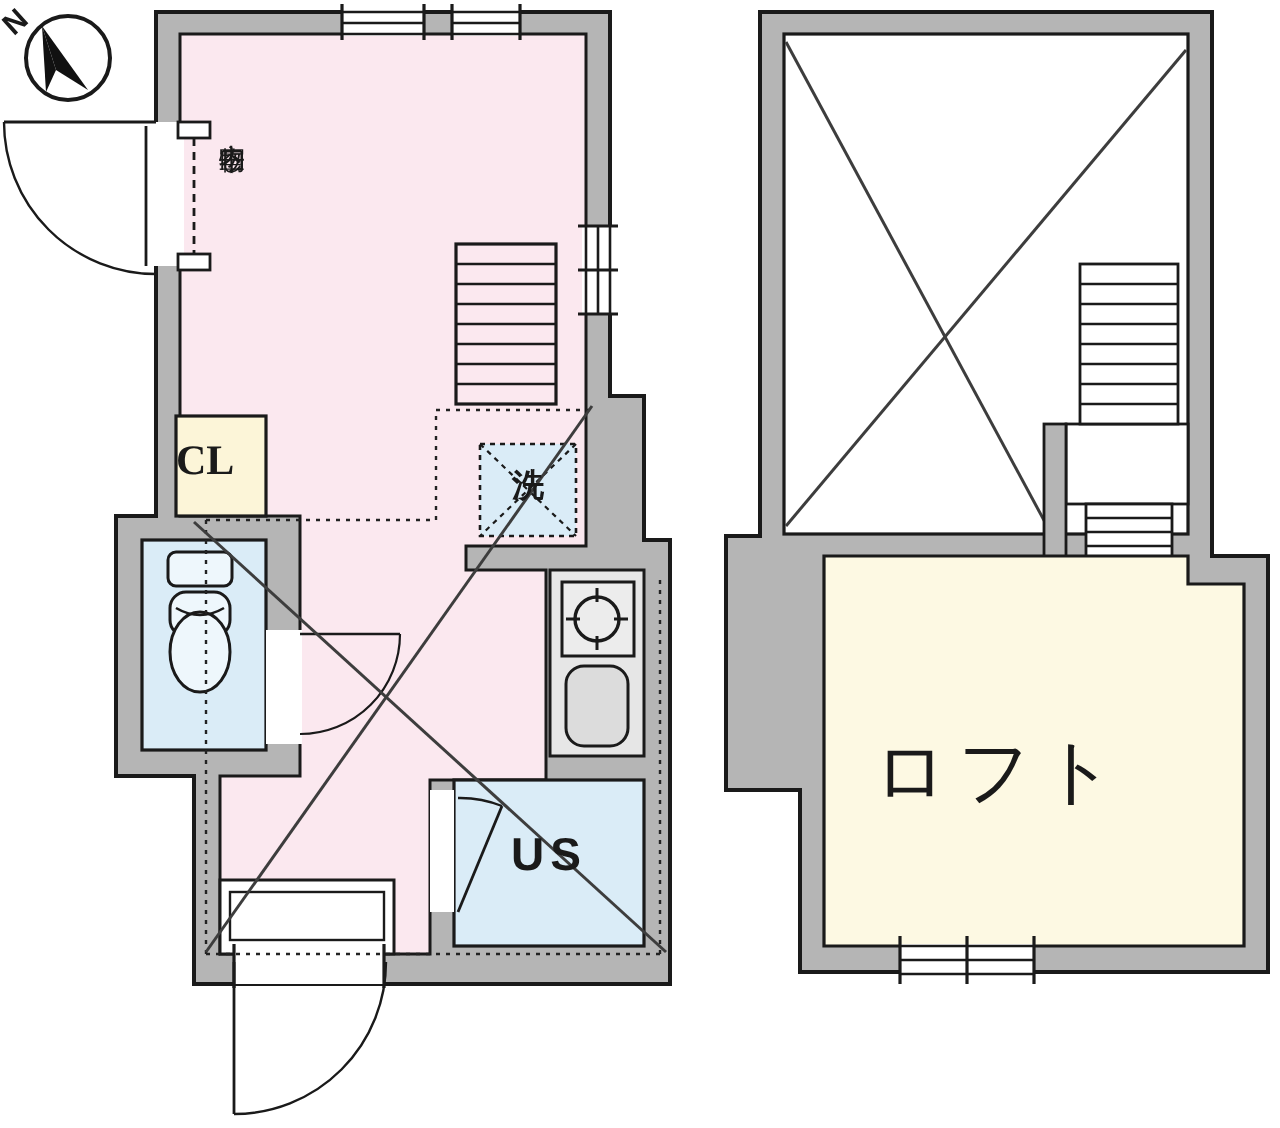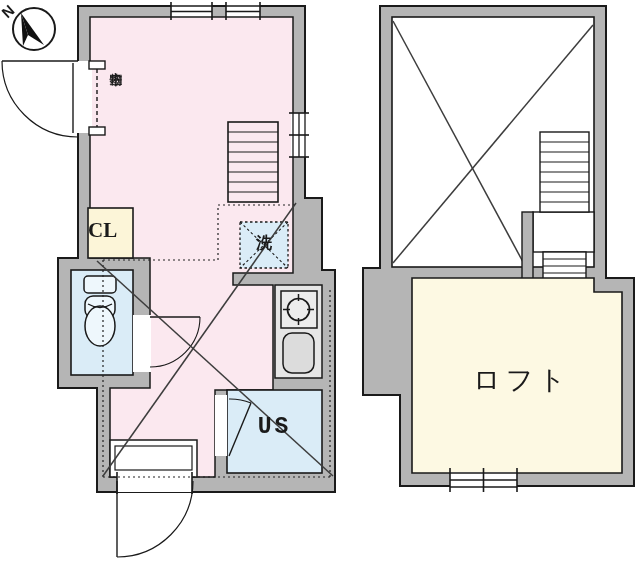--- a/index.html
+++ b/index.html
@@ -4,22 +4,22 @@
 <style>
   html,body{margin:0;padding:0;}
   body{font-family:"Liberation Sans", sans-serif;}
   .stage{position:relative;width:640px;height:564px;background:#ffffff;overflow:hidden;}
   .stage svg{position:absolute;left:0;top:0;}
   .lbl{position:absolute;color:#1a1a1a;white-space:nowrap;}
   .lbl-n{left:1px;top:-1px;width:22px;font-weight:bold;font-size:15px;transform:rotate(-42deg);font-family:"Liberation Sans",sans-serif;}
   .lbl-drying{left:108px;top:61px;font-size:13px;line-height:14.5px;writing-mode:vertical-rl;text-orientation:upright;letter-spacing:1px;font-family:"Liberation Sans",sans-serif;}
   .lbl-cl{left:88px;top:218px;width:45px;text-align:left;font-family:"Liberation Serif",serif;font-weight:bold;font-size:21px;}
   .lbl-wash{left:240px;top:233px;width:48px;text-align:center;font-family:"Liberation Serif",serif;font-weight:bold;font-size:16px;}
-  .lbl-us{left:227px;top:414px;width:95px;text-align:center;font-family:Liberation Mono, monospace;font-weight:bold;font-size:23px;letter-spacing:3px;}
-  .lbl-loft{left:437px;top:362px;width:170px;text-align:center;font-family:"Liberation Serif",serif;font-size:27px;letter-spacing:5px;}
+  .lbl-us{left:227px;top:414px;width:95px;text-align:center;font-family:Liberation Sans, sans-serif;font-weight:bold;font-size:23px;letter-spacing:3px;}
+  .lbl-loft{left:437px;top:362px;width:170px;font-family:"Liberation Serif",serif;font-size:36px;letter-spacing:5px;}
 </style>
 </head>
 <body>
 
 <div class="stage">
 <svg width="640" height="564" viewBox="0 0 640 564">
 
   <g>
 
     <path d="M78,6 H305 V198 H322 V270 H335 V492 H97 V388 H58 V258 H78 Z" stroke="#1a1a1a" stroke-width="2" fill="#b5b5b5"></path>

